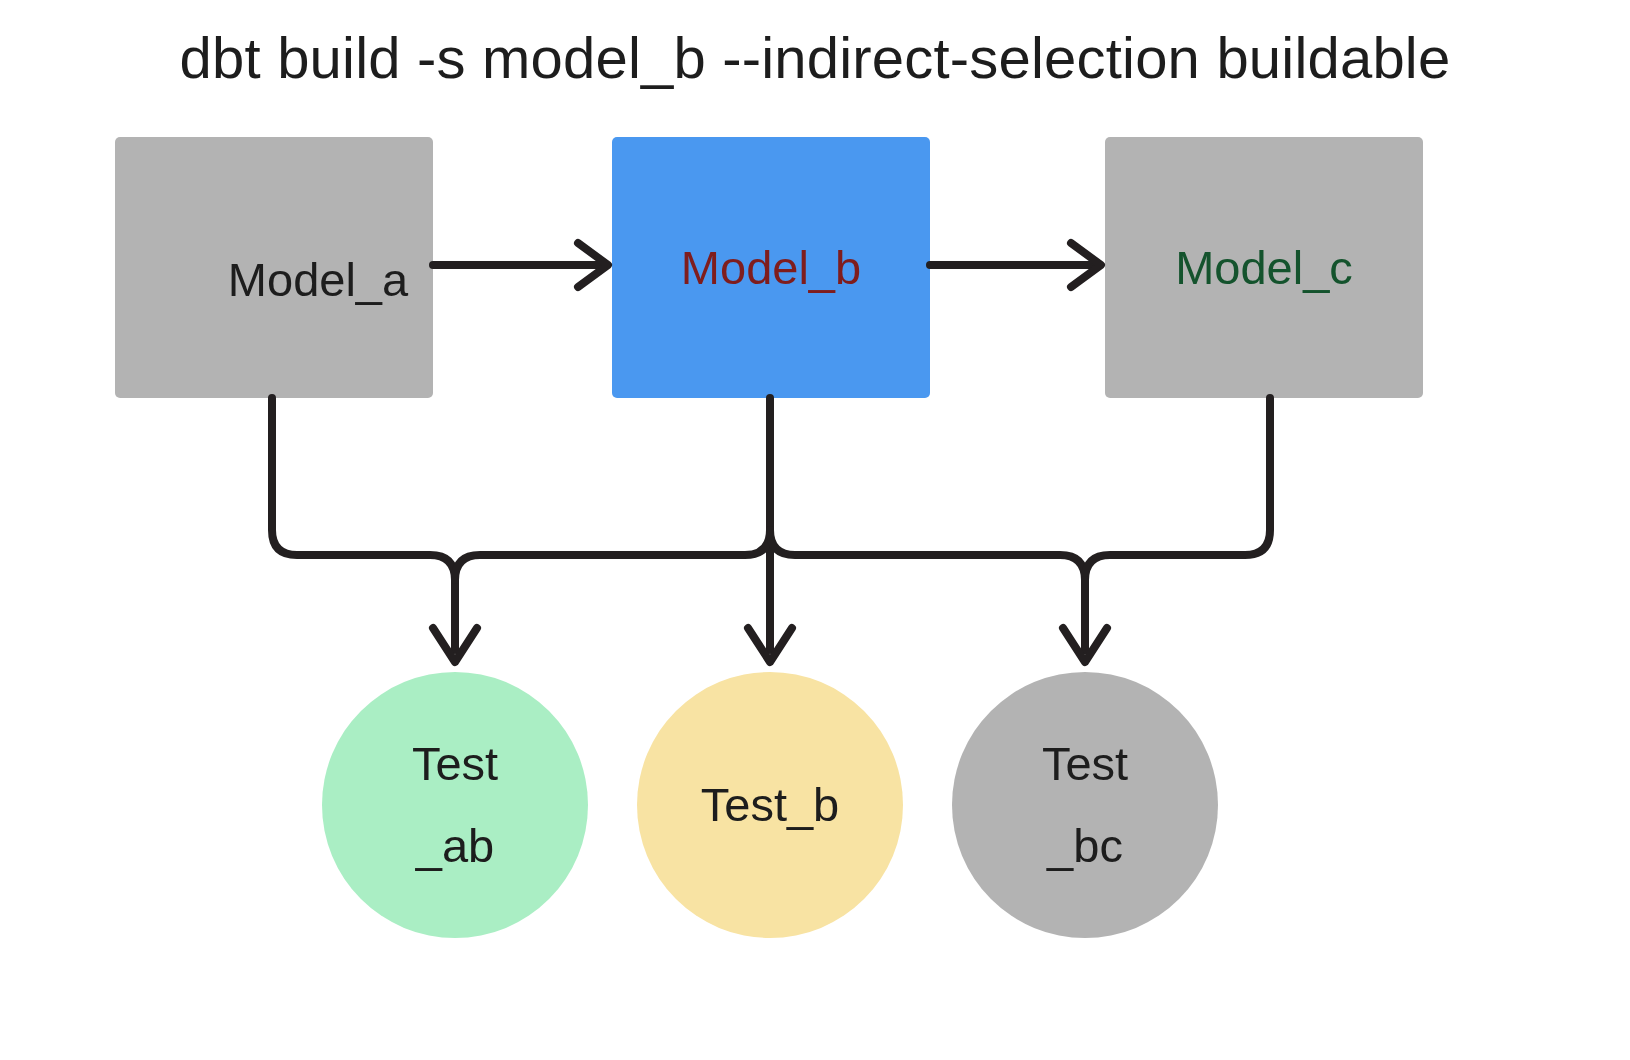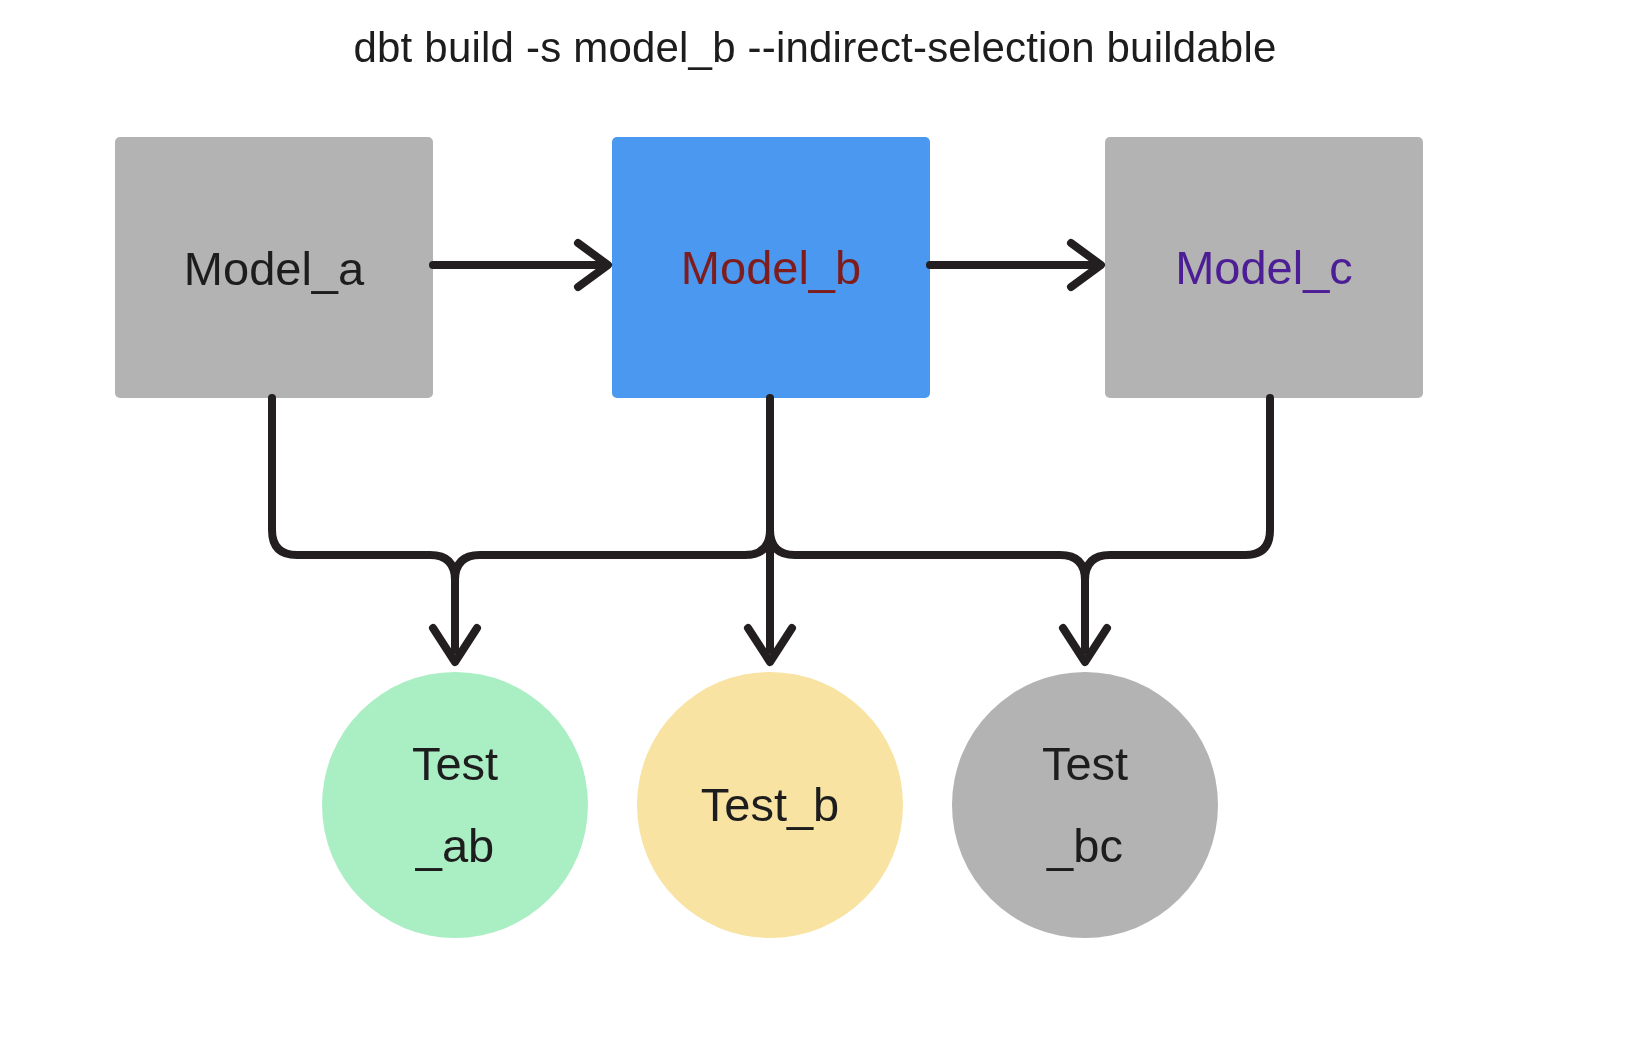--- a/index.html
+++ b/index.html
@@ -43,21 +43,21 @@
   .test-label {
     font-size: 47px;
     line-height: 1.75;
   }
   .title {
     position: absolute;
     left: 0;
     top: 24px;
     width: 1630px;
     text-align: center;
-    font-size: 42px;
+    font-size: 58px;
     color: #1d1d1d;
     letter-spacing: 0.2px;
     font-family: "Liberation Sans", sans-serif;
   }
 </style>
 </head>
 <body>
 
 <div id="canvas">
 
@@ -96,25 +96,25 @@
       <path d="M 1063 628 L 1085 662 L 1107 628"></path>
     </g>
 
     <g>
       <circle cx="455" cy="805" r="133" fill="#aaeec4"></circle>
       <circle cx="770" cy="805" r="133" fill="#f8e3a3"></circle>
       <circle cx="1085" cy="805" r="133" fill="#b3b3b3"></circle>
     </g>
   </svg>
 
-  <div class="node-label model-label" style="left:115px; top:138px; width:318px; height:261px; color:#1d1d1d;">Model_a</div>
+  <div class="node-label model-label" style="left:115px; top:149px; width:318px; height:261px; color:#1d1d1d;padding-left:44px;">Model_a</div>
 
   <div class="node-label model-label" style="left:612px; top:137px; width:318px; height:261px; color:#7f1d1d;">Model_b</div>
 
-  <div class="node-label model-label" style="left:1105px; top:137px; width:318px; height:261px; color:#4c1d95;">Model_c</div>
+  <div class="node-label model-label" style="left:1105px; top:137px; width:318px; height:261px; color:#14532d;">Model_c</div>
 
   <div class="node-label test-label" style="left:322px; top:672px; width:266px; height:266px; color:#1d1d1d;">
     <span>Test</span>
     <span>_ab</span>
   </div>
 
   <div class="node-label test-label" style="left:637px; top:672px; width:266px; height:266px; color:#1d1d1d;text-align:center;">
     <span>Test_b</span>
   </div>
 

